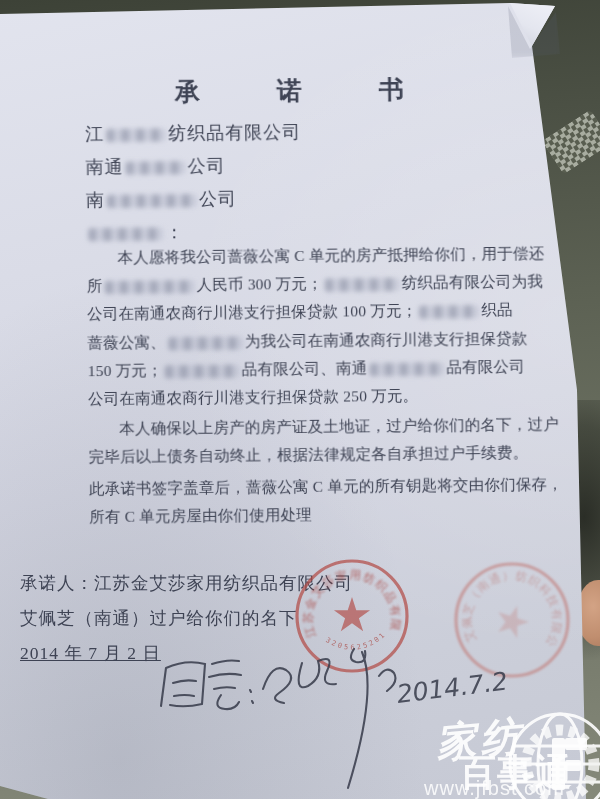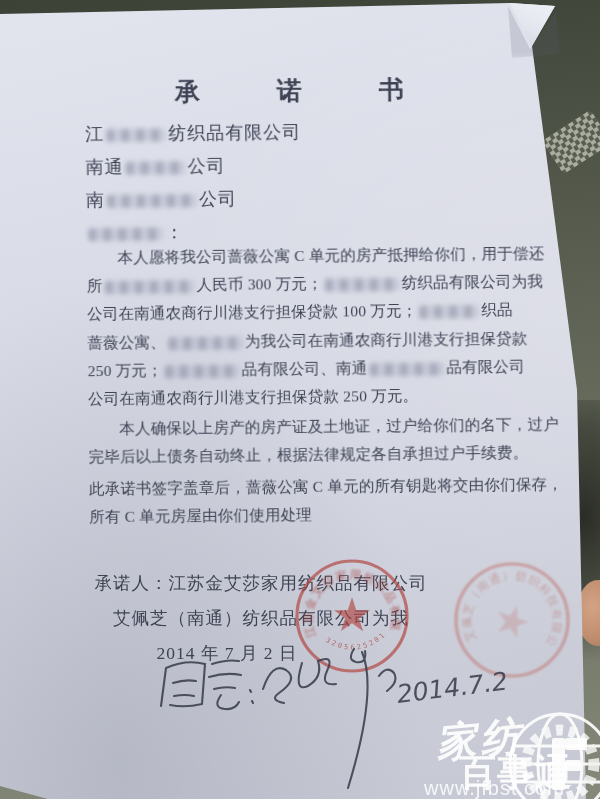--- a/index.html
+++ b/index.html
@@ -33,24 +33,24 @@
   .title{font-size:25px;font-weight:bold;letter-spacing:26px;text-align:center;
     margin:0 25px 8px 0;line-height:34px;white-space:nowrap;}
   .addr{margin-bottom:-6px;}
   .addr-line{font-size:18px;line-height:33px;letter-spacing:1px;white-space:nowrap;}
   .body-line{font-size:15.5px;line-height:28.2px;letter-spacing:0.2px;white-space:nowrap;}
   .indent{padding-left:31px;}
   .para2{margin-top:2px;} .para3{margin-top:3px;}
   .redact{display:inline-block;height:13px;border-radius:3px;vertical-align:middle;margin:0 2px;
     background:repeating-linear-gradient(90deg,rgba(125,131,153,.55) 0 8px,rgba(163,168,188,.32) 8px 15px);
     filter:blur(2.4px);}
-  .sig{position:absolute;left:0;right:78px;top:566px;text-align:center;
-    font-family:"Liberation Serif","DejaVu Serif",serif;color:#3e4354;filter:blur(0.3px);}
+  .sig{position:absolute;left:0;right:78px;top:566px;text-align:left;
+    font-family:"Liberation Serif","DejaVu Serif",serif;color:#3e4354;filter:blur(0.3px);padding-left:20px;}
   .sig-line{font-size:17.5px;line-height:35px;letter-spacing:1px;white-space:nowrap;}
-  .sig-date{padding-right:68px;}
+  .sig-date{padding-right:68px;text-decoration:underline;}
   
   .wm{position:absolute;color:#fff;opacity:.92;font-family:"Liberation Sans",sans-serif;}
   .wm-top{left:436px;top:712px;font-size:40px;font-weight:bold;font-style:italic;transform:rotate(-5deg);letter-spacing:4px;}
   .wm-bottom{left:424px;top:748px;font-size:37px;font-weight:bold;letter-spacing:1px;margin-left:35px;}
   .wm-url{left:424px;top:777px;font-size:20px;letter-spacing:1px;opacity:.85;}
   svg.overlay{position:absolute;inset:0;width:600px;height:799px;pointer-events:none;}
 </style>
 </head>
 <body>
 
@@ -71,37 +71,37 @@
         <div class="addr-line"><span>南通</span><span class="redact" style="width: 60px;"></span><span>公司</span></div>
         <div class="addr-line"><span>南</span><span class="redact" style="width: 90px;"></span><span>公司</span></div>
         <div class="addr-line"><span class="redact" style="width: 75px;"></span><span>：</span></div>
       </div>
     <div id="body">
         <div class="para1">
           <div class="body-line indent"><span>本人愿将我公司蔷薇公寓 C 单元的房产抵押给你们，用于偿还</span></div>
           <div class="body-line"><span>所</span><span class="redact" style="width: 90px;"></span><span>人民币 300 万元；</span><span class="redact" style="width: 75px;"></span><span>纺织品有限公司为我</span></div>
           <div class="body-line"><span>公司在南通农商行川港支行担保贷款 100 万元；</span><span class="redact" style="width: 60px;"></span><span>织品</span></div>
           <div class="body-line"><span>蔷薇公寓、</span><span class="redact" style="width: 75px;"></span><span>为我公司在南通农商行川港支行担保贷款</span></div>
-          <div class="body-line"><span>250 万元；</span><span class="redact" style="width: 75px;"></span><span>品有限公司、南通</span><span class="redact" style="width: 75px;"></span><span>品有限公司</span></div>
+          <div class="body-line"><span>150 万元；</span><span class="redact" style="width: 75px;"></span><span>品有限公司、南通</span><span class="redact" style="width: 75px;"></span><span>品有限公司</span></div>
           <div class="body-line"><span>公司在南通农商行川港支行担保贷款 250 万元。</span></div>
         </div>
         <div class="para2">
           <div class="body-line indent"><span>本人确保以上房产的房产证及土地证，过户给你们的名下，过户</span></div>
           <div class="body-line"><span>完毕后以上债务自动终止，根据法律规定各自承担过户手续费。</span></div>
         </div>
         <div class="para3">
           <div class="body-line"><span>此承诺书签字盖章后，蔷薇公寓 C 单元的所有钥匙将交由你们保存，</span></div>
           <div class="body-line"><span>所有 C 单元房屋由你们使用处理</span></div>
         </div>
       </div>
   </div>
 
   <div class="sig">
     <div class="sig-line"><span>承诺人：</span><span>江苏金艾莎家用纺织品有限公司</span></div>
-    <div class="sig-line">艾佩芝（南通）纺织品有限公司为我</div>
+    <div class="sig-line">艾佩芝（南通）过户给你们的名下</div>
     <div class="sig-line sig-date">2014 年 7 月 2 日</div>
   </div>
 
   <svg class="overlay" xmlns="http://www.w3.org/2000/svg">
     <defs>
       <path id="ringL" d="M316 636 A40 40 0 1 1 388 636" fill="none"></path>
       <path id="serialL" d="M313 628 A46 46 0 0 0 391 628" fill="none"></path>
       <path id="ringR" d="M476 640 A41 41 0 1 1 548 640" fill="none"></path>
     </defs>
     <g opacity="0.85">

